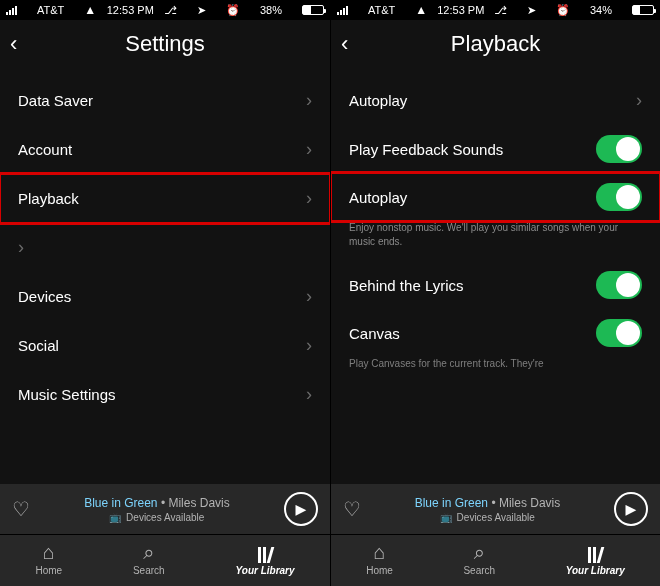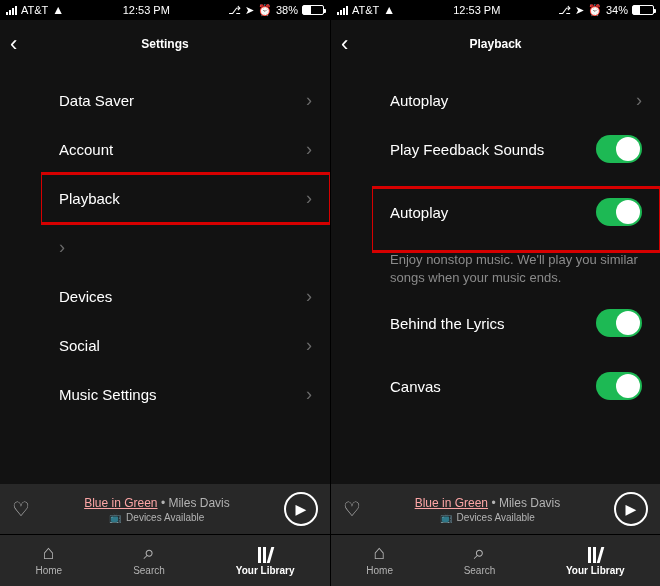--- a/index.html
+++ b/index.html
@@ -23,21 +23,21 @@
 .phone + .phone { border-left: 1px solid #000; }
 .status-bar {
   height: 20px;
   background: #000;
   display: flex;
   align-items: center;
   justify-content: space-between;
   padding: 0 6px;
   font-size: 11px;
 }
-.status-left, .status-right { display: flex; align-items: center; gap: 4px; }
+.status-left, .status-right { display: flex; align-items: center; gap: 20px; }
 .signal { display: flex; align-items: flex-end; gap: 1px; }
 .signal span { width: 2px; background: #fff; }
 .signal span:nth-child(1){height:3px}
 .signal span:nth-child(2){height:5px}
 .signal span:nth-child(3){height:7px}
 .signal span:nth-child(4){height:9px}
 .wifi { font-size: 12px; }
 .battery-wrap { display: flex; align-items: center; gap: 2px; }
 .battery {
   width: 22px; height: 10px; border: 1px solid #fff; border-radius: 2px;
@@ -53,47 +53,46 @@
   display: flex;
   align-items: center;
   justify-content: center;
   position: relative;
   background: #121212;
 }
 .back-btn {
   position: absolute; left: 10px;
   font-size: 22px; color: #fff;
 }
-.header-title { font-size: 12px; font-weight: 700; }
+.header-title { font-size: 22px; font-weight: 400; }
 .list {
   flex: 1;
   overflow: hidden;
   padding-top: 8px;
-  margin-left: 41px;
 }
 .row {
   display: flex;
   align-items: center;
   justify-content: space-between;
   padding: 14px 18px;
   font-size: 15px;
   position: relative;
 }
-.row.tight { padding-top: 10px; padding-bottom: 25px; }
+.row.tight { padding-top: 10px; padding-bottom: 10px; }
 .chev {
   color: #6a6a6a;
   font-size: 18px;
 }
 .highlight {
   outline: 3px solid #d60000;
   outline-offset: -1px;
 }
 .desc {
   color: #8a8a8a;
-  font-size: 13px;
+  font-size: 10px;
   padding: 0 18px 12px 18px;
   line-height: 1.4;
 }
 .toggle {
   width: 46px; height: 28px; border-radius: 14px;
   background: #1db954; position: relative;
 }
 .toggle::after {
   content: ""; position: absolute;
   width: 24px; height: 24px; border-radius: 50%;
@@ -101,40 +100,40 @@
 }
 .mini-player {
   background: #282828;
   display: flex;
   align-items: center;
   padding: 8px 12px;
   gap: 10px;
 }
 .heart { font-size: 20px; color: #b3b3b3; }
 .mini-info { flex: 1; text-align: center; font-size: 12px; }
-.mini-title { color: #fca5a5; text-decoration: underline; }
+.mini-title { color: #7dd3fc; }
 .mini-artist { color: #b3b3b3; }
 .mini-devices { color: #b3b3b3; font-size: 10px; display: flex; align-items: center; justify-content: center; gap: 4px; margin-top: 2px; }
 .play-btn {
   width: 34px; height: 34px; border: 2px solid #fff; border-radius: 50%;
   display: flex; align-items: center; justify-content: center;
   font-size: 14px;
 }
 .nav {
   background: #282828;
   display: flex;
   justify-content: space-around;
   padding: 6px 0 10px 0;
   border-top: 1px solid #000;
 }
 .nav-item {
   display: flex; flex-direction: column; align-items: center;
   color: #b3b3b3; font-size: 10px; gap: 2px;
 }
-.nav-item.active { color: #fff; font-weight: 600; }
+.nav-item.active { color: #fff; font-weight: 600; font-style: italic; }
 .nav-icon { font-size: 20px; height: 22px; display: flex; align-items: center; }
 .lib-icon { display: flex; gap: 2px; align-items: flex-end; }
 .lib-icon span { width: 3px; background: currentColor; }
 .lib-icon span:nth-child(1){height:16px}
 .lib-icon span:nth-child(2){height:16px}
 .lib-icon span:nth-child(3){height:16px; transform: skewX(-16deg); margin-left: 1px; }
 .cut { opacity: 0.9; padding-bottom: 0; }
 </style>
 </head>
 <body>
@@ -280,20 +279,21 @@
     </div>
     <div class="desc">Enjoy nonstop music. We'll play you similar songs when your music ends.</div>
     <div class="row tight">
       <span>Behind the Lyrics</span>
       <div class="toggle"></div>
     </div>
     <div class="row tight">
       <span>Canvas</span>
       <div class="toggle"></div>
     </div>
+    <div class="desc cut">Play Canvases for the current track. They're</div>
   </div>
 
   <div class="mini-player">
     <div class="heart">♡</div>
     <div class="mini-info">
       <div>
         <span class="mini-title">Blue in Green</span><span class="mini-artist"> • </span><span class="mini-artist">Miles Davis</span>
       </div>
       <div class="mini-devices">
           <span>📺</span>

